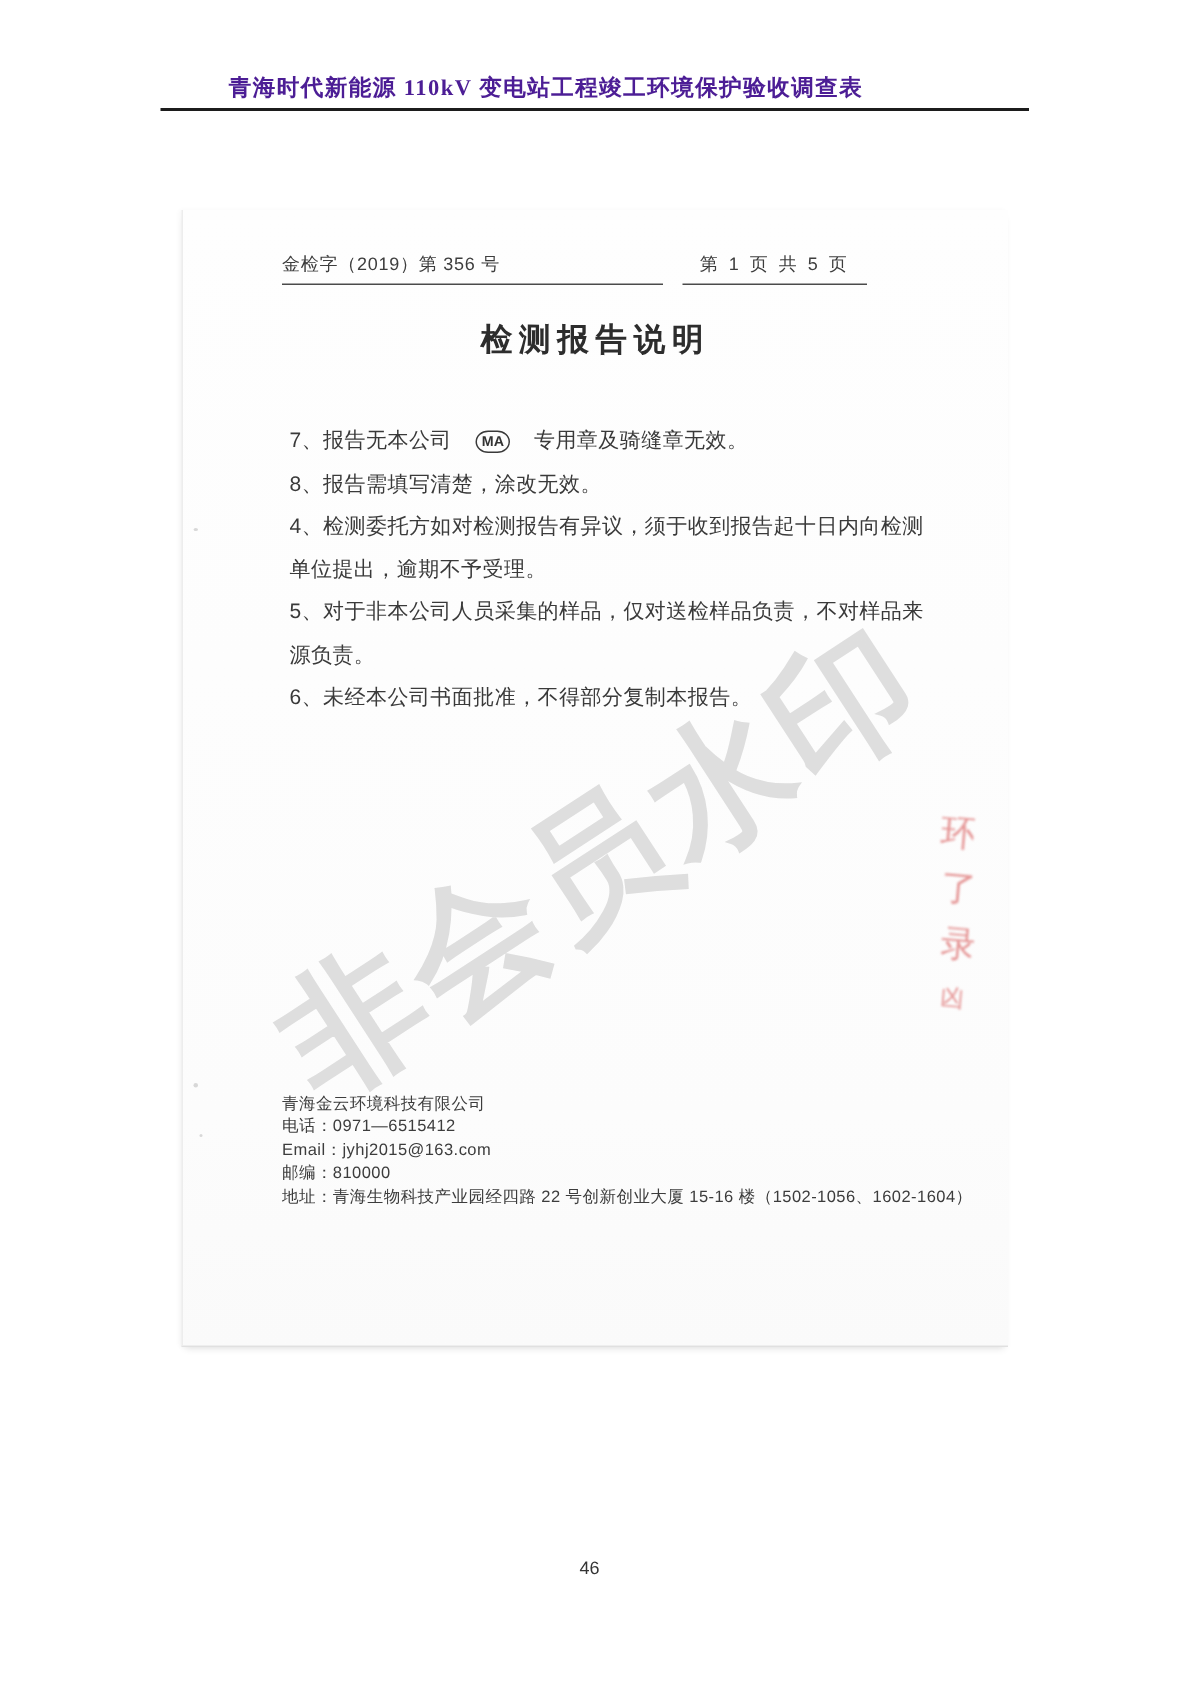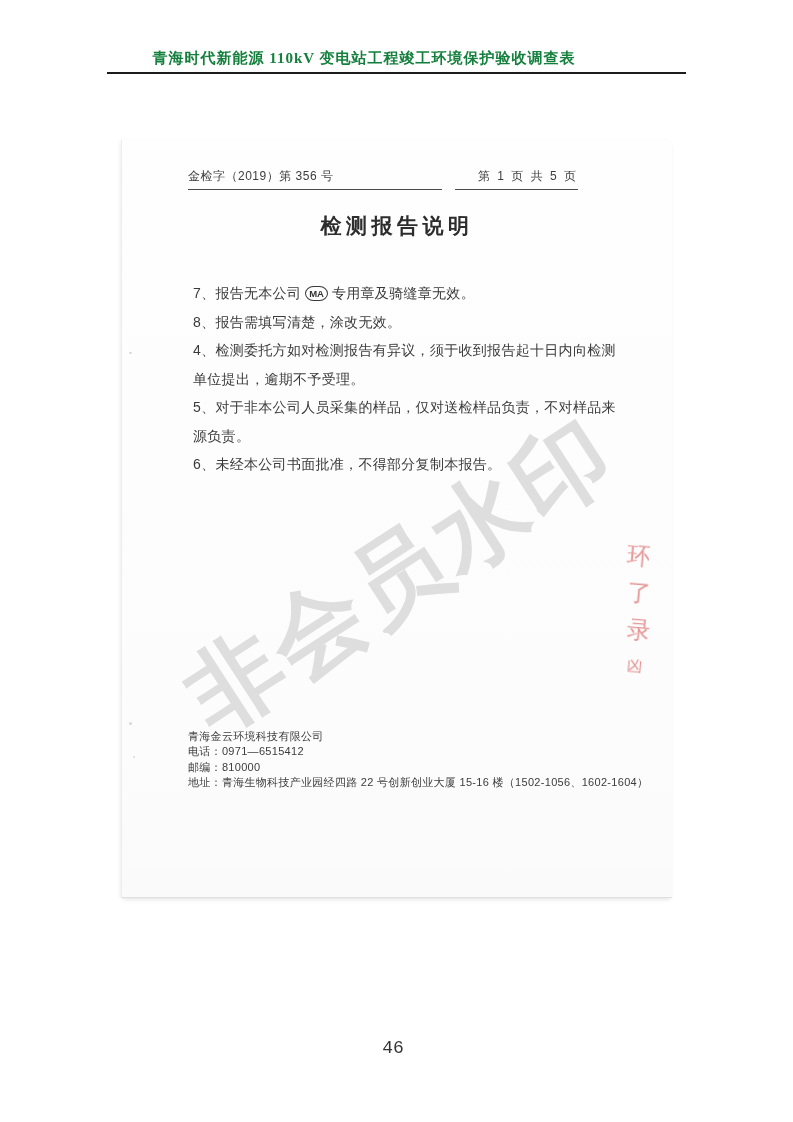--- a/index.html
+++ b/index.html
@@ -6,21 +6,21 @@
   html,body { background:#ffffff; }
   body {
     width:793px; height:1122px; position:relative; overflow:hidden;
     font-family:"Liberation Sans", sans-serif;
   }
 
   
   .top-title {
     position:absolute; top:49px; left:0; width:728px; text-align:center;
     font-family:"Liberation Serif", serif; font-size:15px; font-weight:bold;
-    color:#15803d; letter-spacing:1px;
+    color:#4c1d95; letter-spacing:1px;
   }
   .top-rule {
     position:absolute; top:72px; left:107px; width:579px;
     border-top:2px solid #1c1c1c;
   }
 
   
   .scan-page {
     position:absolute; left:121px; top:140px; width:551px; height:758px;
     background:linear-gradient(180deg,#fefefe 0%, #fcfcfc 80%, #fafafa 100%);
@@ -29,41 +29,41 @@
     box-shadow:-2px 0 3px rgba(0,0,0,0.03), 0 3px 5px -2px rgba(0,0,0,0.12);
   }
 
   .doc-ref {
     position:absolute; left:66px; top:28px; width:254px;
     font-size:12px; color:#3d3d3d; letter-spacing:0.5px;
     padding-bottom:4px; border-bottom:1px solid #4a4a4a;
   }
   .doc-page-ind {
     position:absolute; left:333px; top:28px; width:123px;
-    font-size:12px; color:#3d3d3d; letter-spacing:2px; text-align:right;
+    font-size:12px; color:#3d3d3d; letter-spacing:2px; text-align:center;
     padding-bottom:4px; border-bottom:1px solid #4a4a4a;
   }
 
   .doc-title {
     position:absolute; top:72px; left:0; width:100%; text-align:center;
     font-size:21px; font-weight:bold; letter-spacing:4.5px; color:#2d2d2d;
     z-index:2;
   }
 
   .items {
     position:absolute; left:71px; top:139px; width:435px;
     font-size:14px; line-height:28.5px; color:#3a3a3a; letter-spacing:0.3px;
     z-index:2;
   }
   .items p { margin:0; }
 
   .cma-badge {
     display:inline-block; border:1.5px solid #3a3a3a; border-radius:9px / 8px;
     font-size:9.5px; font-weight:bold; line-height:11px; padding:1px 3px;
-    color:#333; vertical-align:1px; margin:0 4px; letter-spacing:0;
+    color:#333; vertical-align:1px; margin:0 16px; letter-spacing:0;
   }
 
   .company {
     position:absolute; left:66px; top:589px; width:470px;
     font-size:11px; line-height:15.4px; color:#3c3c3c; letter-spacing:0.3px;
     z-index:2;
   }
 
   
   .watermark {
@@ -88,21 +88,21 @@
 
   
   .speck { position:absolute; background:#d8d8d8; border-radius:50%; z-index:1; }
   .speck.s1 { left:7px;  top:212px; width:3px; height:2px; }
   .speck.s2 { left:7px;  top:582px; width:3px; height:3px; }
   .speck.s3 { left:11px; top:616px; width:2px; height:2px; }
 
   
   .footer-num {
     position:absolute; top:1038px; left:0; width:786px; text-align:center;
-    font-size:18px; color:#353535;font-family:Liberation Mono, monospace;
+    font-size:12px; color:#353535;
   }
 </style>
 </head>
 <body>
 
 <div class="top-title">青海时代新能源 110kV 变电站工程竣工环境保护验收调查表</div>
 <div class="top-rule"></div>
 
 <div class="scan-page">
 
@@ -117,20 +117,21 @@
     <p><span>7、报告无本公司</span><span class="cma-badge">MA</span><span>专用章及骑缝章无效。</span></p>
     <p>8、报告需填写清楚，涂改无效。</p>
     <p>4、检测委托方如对检测报告有异议，须于收到报告起十日内向检测单位提出，逾期不予受理。</p>
     <p>5、对于非本公司人员采集的样品，仅对送检样品负责，不对样品来源负责。</p>
     <p>6、未经本公司书面批准，不得部分复制本报告。</p>
   </div>
 
   <div class="company">
     <div>青海金云环境科技有限公司</div>
     <div><span>电话：</span><span>0971—6515412</span></div>
+    <div><span>Email：</span><span>jyhj2015@163.com</span></div>
     <div><span>邮编：</span><span>810000</span></div>
     <div><span>地址：</span><span>青海生物科技产业园经四路 22 号创新创业大厦 15-16 楼（1502-1056、1602-1604）</span></div>
   </div>
 
   <div class="seal">
     <span class="seal-frag">环</span>
     <span class="seal-frag">了</span>
     <span class="seal-frag">录</span>
     <span class="seal-frag small">凶</span>
   </div>

